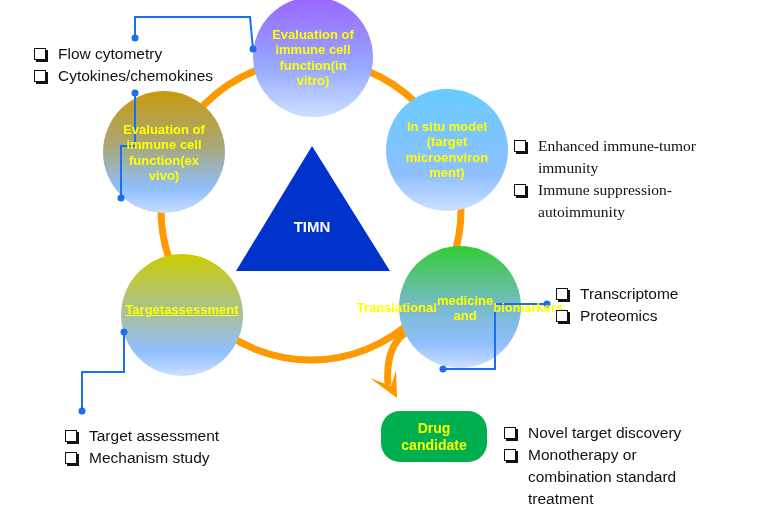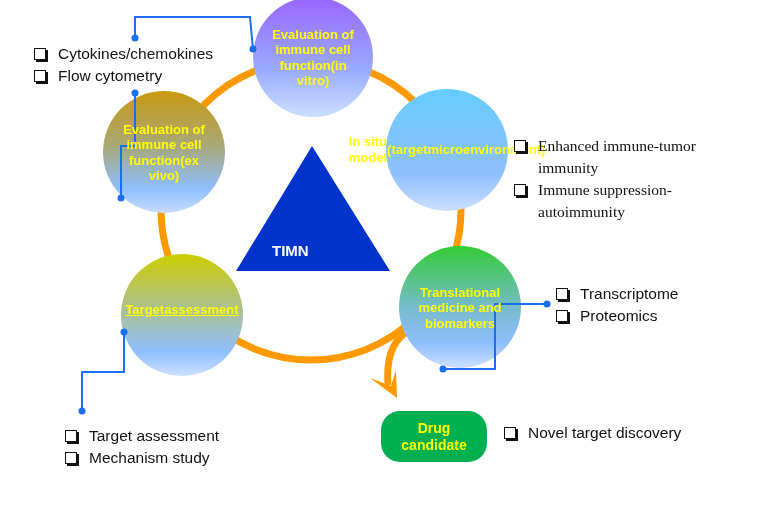--- a/index.html
+++ b/index.html
@@ -2,21 +2,21 @@
 <html><head>
 <meta charset="utf-8">
 <style>
   html,body{margin:0;padding:0;background:#fff;}
   body{width:768px;height:517px;position:relative;overflow:hidden;font-family:"Liberation Sans",sans-serif;}
   svg#diagram{position:absolute;left:0;top:0;}
   .node-text{position:absolute;color:#ffff00;font-weight:bold;font-size:13px;line-height:15.5px;text-align:center;display:flex;align-items:center;justify-content:center;}
   .list{position:absolute;font-size:15.5px;line-height:22px;color:#111;margin:0;padding:0;list-style:none;}
   .list li{position:relative;padding-left:24px;}
   .list li .box{position:absolute;left:0;top:5px;width:10px;height:10px;border:1.6px solid #111;box-shadow:2px 2px 0 #111;background:#fff;}
-  .timn{position:absolute;color:#fff;font-weight:bold;font-size:15px;margin-top:24px;}
+  .timn{position:absolute;color:#fff;font-weight:bold;font-size:15px;text-align:center;}
   .drug{position:absolute;left:381px;top:411px;width:106px;height:51px;background:#00b050;border-radius:19px;color:#ffff00;font-weight:bold;font-size:14px;line-height:17px;display:flex;align-items:center;justify-content:center;text-align:center;flex-direction:column;}
 </style>
 </head>
 <body>
 
 <svg id="diagram" width="768" height="517" viewBox="0 0 768 517">
   <defs>
     <linearGradient id="g-vitro" x1="0" y1="0" x2="0" y2="1">
       <stop offset="0" stop-color="#9966ff"></stop>
         <stop offset="0.6" stop-color="#99aaff"></stop>
@@ -83,58 +83,59 @@
   <span>immune cell</span>
   <span>function(in</span>
   <span>vitro)</span>
 </div>
 <div class="node-text" style="left:109px;top:115px;width:110px;height:75px;flex-direction:column;">
   <span>Evaluation of</span>
   <span>immune cell</span>
   <span>function(ex</span>
   <span>vivo)</span>
 </div>
-<div class="node-text" style="left:392px;top:112px;width:110px;height:75px;">
+<div class="node-text" style="left:392px;top:112px;width:110px;height:75px;flex-direction:column;">
   <span>In situ model</span>
   <span>(target</span>
   <span>microenviron</span>
   <span>ment)</span>
 </div>
 <div class="node-text" style="left:127px;top:292px;width:110px;height:36px;text-decoration:underline;">
   <span>Target</span>
   <span>assessment</span>
 </div>
-<div class="node-text" style="left:405px;top:282px;width:110px;height:52px;flex-direction:column;">
+<div class="node-text" style="left:405px;top:282px;width:110px;height:52px;flex-direction:row;">
   <span>Translational</span>
   <span>medicine and</span>
   <span>biomarkers</span>
 </div>
 
 <div class="timn" style="left:272px;top:218px;width:80px;">TIMN</div>
 
 <div class="drug">
   <span>Drug</span>
   <span>candidate</span>
 </div>
 
 <ul class="list" style="left:34px;top:43px;width:230px;">
+  <li><span class="box"></span><span>Flow cytometry</span></li>
   <li><span class="box"></span><span>Cytokines/chemokines</span></li>
-  <li><span class="box"></span><span>Flow cytometry</span></li>
 </ul>
 
 <ul class="list" style="left:514px;top:135px;width:240px;font-family:Liberation Serif, serif;">
   <li><span class="box"></span><span>Enhanced immune-tumor immunity</span></li>
   <li><span class="box"></span><span>Immune suppression-autoimmunity</span></li>
 </ul>
 
 <ul class="list" style="left:556px;top:283px;width:200px;">
   <li><span class="box"></span><span>Transcriptome</span></li>
   <li><span class="box"></span><span>Proteomics</span></li>
 </ul>
 
 <ul class="list" style="left:65px;top:425px;width:230px;">
   <li><span class="box"></span><span>Target assessment</span></li>
   <li><span class="box"></span><span>Mechanism study</span></li>
 </ul>
 
 <ul class="list" style="left:504px;top:422px;width:190px;">
   <li><span class="box"></span><span>Novel target discovery</span></li>
+  <li><span class="box"></span><span>Monotherapy or combination standard treatment</span></li>
 </ul>
 
 </body></html>

